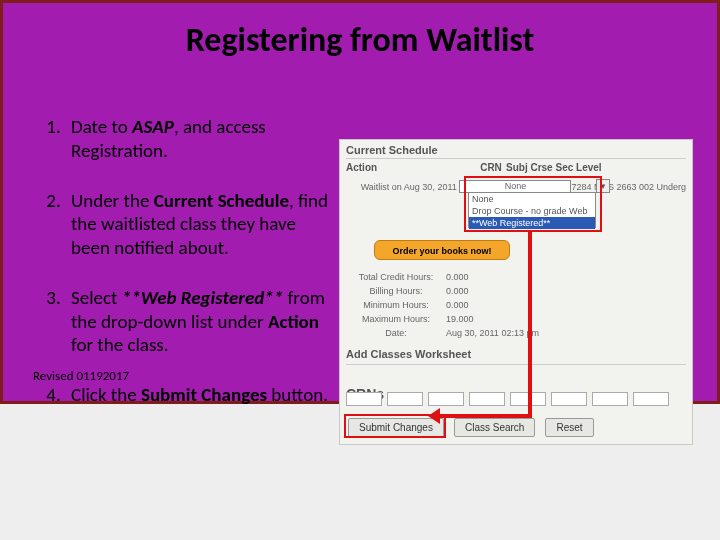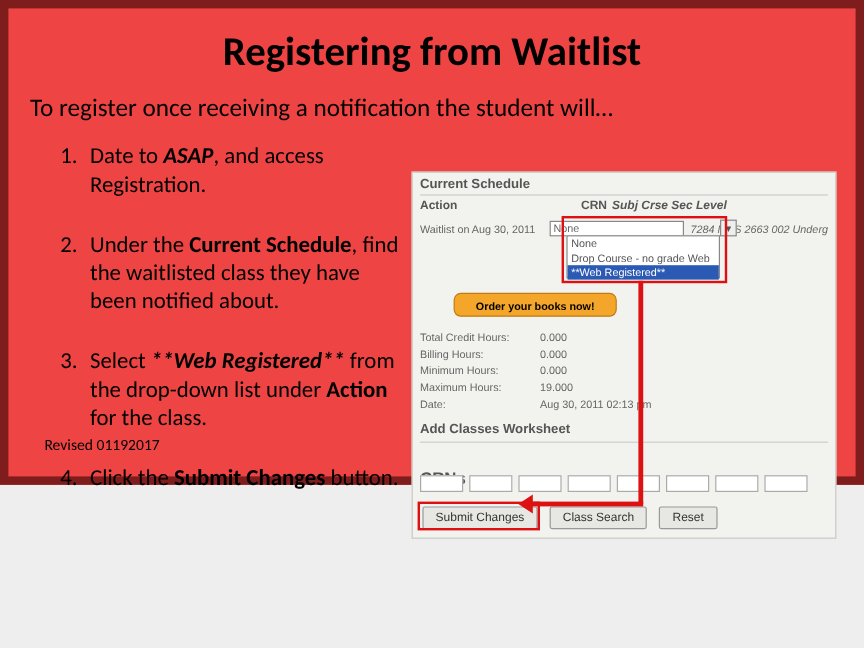--- a/index.html
+++ b/index.html
@@ -1,23 +1,23 @@
 <!DOCTYPE html>
 <html><head>
 <meta charset="utf-8">
 <style>
   * { box-sizing: border-box; margin: 0; padding: 0; }
   html, body { width: 720px; height: 540px; background: #eee; font-family: Calibri, Arial, sans-serif; }
   .slide {
     position: relative;
     width: 720px;
     height: 404px;
-    background: #ef4444;
+    background: #a21caf;
     margin: 0 auto;
-    border: 7px solid #7f1d1d;
+    border: 3px solid #7f1d1d;
   }
   .title {
     position: absolute;
     top: 16px;
     left: 0;
     width: 100%;
     text-align: center;
     font-size: 34px;
     font-weight: 700;
     color: #000;
@@ -79,40 +79,40 @@
     font-size: 11px;
   }
   .shot .hrule { position:absolute; left:6px; right:6px; height:1px; background:#ccc; }
   .shot .tbl-head {
     position: absolute; left:6px; right:6px; height:14px;
     display:flex; color:#555; font-weight:700; font-size:10px;
   }
   .shot .status-cell { width:120px; }
   .shot .action-cell { width:130px; }
   .shot .crn-cell { width:30px; text-align:center; }
-  .shot .rest-cell { flex:1;font-style:italic; }
-  .shot .row { position:absolute; left:6px; right:6px; display:flex; font-size:9px; color:#666; align-items:center; }
+  .shot .rest-cell { flex:1; }
+  .shot .row { position:absolute; left:18px; right:6px; display:flex; font-size:9px; color:#666; align-items:center;text-align:center; }
   .shot .dropdown {
     position:absolute; left:128px; top:52px; width:128px; height:36px;
     background:#fff; border:1px solid #888; font-size:9px; color:#555;
     z-index: 3;
   }
   .shot .dropdown div { padding:1px 3px; white-space:nowrap; overflow:hidden; }
   .shot .dropdown .hl { background:#2a5ab3; color:#fff; }
   .shot .dropdown .chev {
     position:absolute; right:-15px; top:-14px; width:14px; height:14px;
     border:1px solid #888; background:#eee; display:flex; align-items:center; justify-content:center;
   }
   .shot .orange-btn {
     position:absolute; height:20px; background:#f3a62a;
     border:1px solid #c07c10; border-radius:6px; font-size:9px; font-weight:700;
     color:#000; text-align:center; line-height:20px;
   }
   .shot .info { position:absolute; left:6px; font-size:9px; color:#666; }
-  .shot .info .k { display:inline-block; width:100px; }
+  .shot .info .k { display:inline-block; width:100px;text-align:center; }
   .shot .worksheet-label { font-weight:700; color:#555; font-size:11px; }
   .shot .crns-label { font-size:14px; color:#555; font-weight:700;margin-top:14px; }
   .shot .crn-input {
     width:36px; height:14px; background:#fff; border:1px solid #aaa; display:inline-block;
   }
   .shot .crn-row { position:absolute; left:6px; top:252px; display:flex; gap:5px; }
   .shot .bottom-btns { position:absolute; left:8px; top:278px; display:flex; gap:10px; }
   .shot .sys-btn {
     background:#e7e7e3; border:1px solid #999; font-size:10px; color:#333;
     padding:3px 10px; border-radius:2px;
@@ -136,21 +136,20 @@
     border-right:12px solid #d11;
   }
 </style>
 </head>
 <body>
 
 <div class="slide">
 
   <div class="title">Registering from Waitlist</div>
 
-  <div class="intro">To register once receiving a notification the student will…</div>
 
   <ol class="steps">
     <li>
       <span>Date to </span><span class="bi">ASAP</span><span>, and access Registration.</span>
     </li>
     <li>
       <span>Under the </span><span class="b">Current Schedule</span><span>, find the waitlisted class they have been notified about.</span>
     </li>
     <li>
       <span>Select </span><span class="bi">**Web Registered**</span><span> from the drop-down list under </span><span class="b">Action</span><span> for the class.</span>

